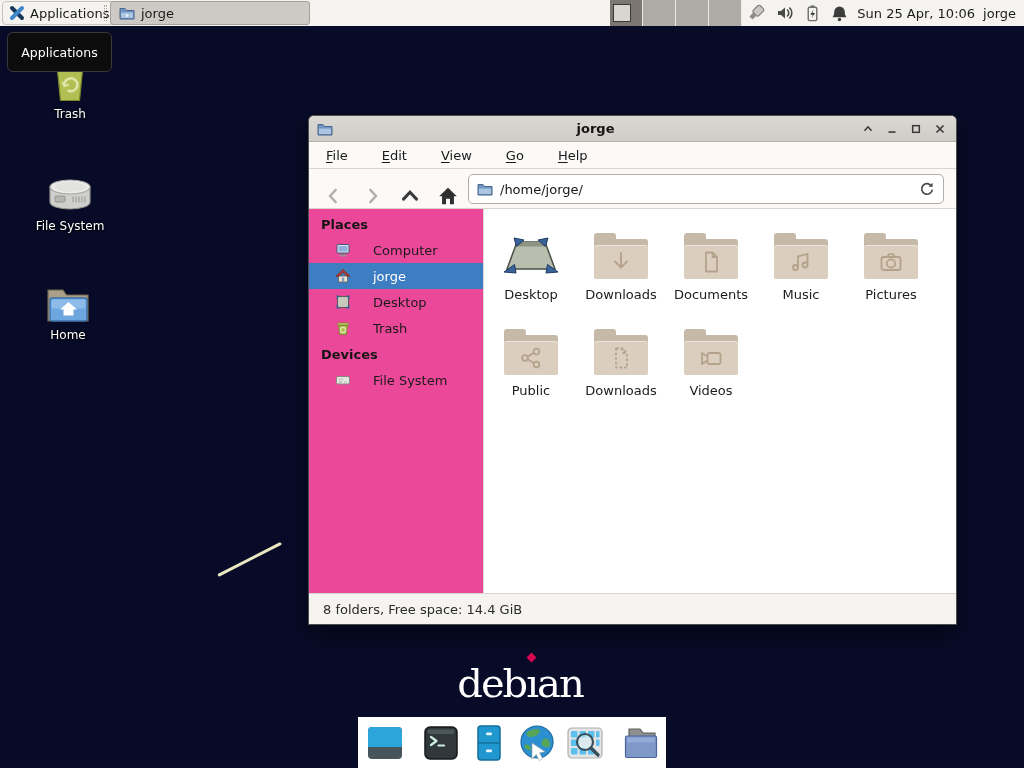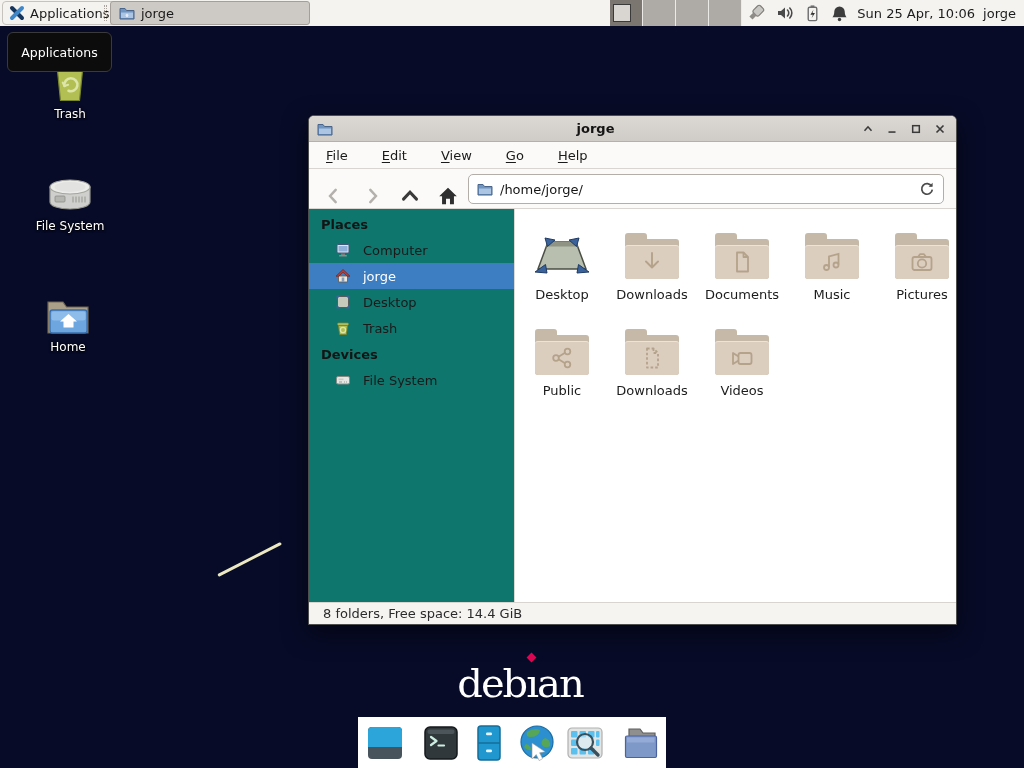--- a/index.html
+++ b/index.html
@@ -22,21 +22,21 @@
 
   
   .tooltip { position:absolute; left:7px; top:32px; width:105px; height:40px; background:#0c0c0c; border:1px solid #3a3a3a; border-radius:6px; color:#fff; display:flex; align-items:center; justify-content:center; font-size:12.5px; z-index:50; }
 
   
   .desk-icon { position:absolute; width:90px; text-align:center; color:#fff; font-size:12px; }
   .desk-icon .lbl { margin-top:4px; text-shadow:0 1px 2px #000, 0 0 3px #000; }
   .desk-icon .img { display:flex; justify-content:center; }
   .di-trash { left:25px; top:55px; }
   .di-fs { left:25px; top:175px; }
-  .di-home { left:23px; top:296px; }
+  .di-home { left:23px; top:284px; }
 
   .stray-line { position:absolute; left:218px; top:574px; width:71px; height:3px; background:#ece9c2; transform:rotate(-27deg); transform-origin:0 50%; border-radius:2px; }
 
   
   .window { position:absolute; left:308px; top:115px; width:649px; height:510px; background:#fbfaf8; border:1px solid #4e4e4e; border-radius:6px 6px 0 0; box-shadow:0 8px 24px rgba(0,0,0,.5); display:flex; flex-direction:column; }
   .titlebar { height:26px; background:linear-gradient(#dcd8d3,#cfcbc6); border-radius:5px 5px 0 0; display:flex; align-items:center; padding:0 6px; border-bottom:1px solid #b4b0aa; }
   .titlebar .t-icon { margin-left:2px; display:flex; }
   .titlebar .t-title { flex:1; text-align:center; font-weight:bold; font-size:13px; color:#141414; }
   .win-btns { display:flex; gap:4px; }
   .win-btn { width:20px; height:20px; display:flex; align-items:center; justify-content:center; }
@@ -44,36 +44,36 @@
   .menubar { height:27px; background:#fbfaf8; border-bottom:1px solid #d9d6d1; display:flex; align-items:center; padding-left:8px;gap:16px; }
   .menu-item { display:inline-block; padding:4px 9px; font-size:13px; color:#1a1a1a; }
   .menu-item::first-letter { text-decoration:underline; text-underline-offset:2px; }
 
   .toolbar { height:40px; background:#fbfaf8; border-bottom:1px solid #d9d6d1; display:flex; align-items:flex-end; padding-left:13px; gap:14px; position:relative; }
   .tool-btn { width:24px; height:24px; display:flex; align-items:center; justify-content:center; }
   .pathbar { position:absolute; left:159px; top:5px; width:476px; height:30px; background:#fff; border:1px solid #b3afa8; border-radius:5px; display:flex; align-items:center; padding:0 8px; gap:7px; }
   .pathbar .path-text { flex:1; font-size:13px; color:#141414; }
 
   .content { flex:1; display:flex; min-height:0; background:#fff; }
-  .sidebar { width:206px; border-right:1px solid #dcd9d4; background:#0f766e; position:relative; padding-top:2px; }
-  .side-row { height:26px; display:flex; align-items:center; gap:12px; padding-left:26px; font-size:13px; }
+  .sidebar { width:175px; border-right:1px solid #dcd9d4; background:#ec4899; position:relative; padding-top:2px; }
+  .side-row { height:26px; display:flex; align-items:center; gap:22px; padding-left:26px; font-size:13px; }
   .side-header { height:26px; display:flex; align-items:center; padding-left:12px; font-weight:bold; font-size:13px; color:#141414; }
   .side-row.selected { background:#3d7dc2; color:#fff; }
 
   .files { flex:1; position:relative; background:#fff; }
   .files-grid { position:absolute; left:2px; top:12px; width:456px; display:flex; flex-wrap:wrap; }
   .file-cell { width:90px; height:96px; display:flex; flex-direction:column; align-items:center; }
   .file-cell .icon-box { height:58px; display:flex; align-items:flex-end; justify-content:center; }
   .file-cell .f-label { margin-top:8px; font-size:13px; color:#1c1c1c; }
 
   .folder { position:relative; width:54px; height:40px; background:#c7b9a8; border-radius:3px; }
   .folder::before { content:""; position:absolute; left:0; top:-6px; width:22px; height:10px; background:#c7b9a8; border-radius:3px 3px 0 0; }
   .folder .front { position:absolute; left:0; right:0; top:6px; bottom:0; background:#dbcebf; border-radius:3px; box-shadow:inset 0 1px 0 rgba(255,255,255,.45); display:flex; align-items:center; justify-content:center; }
 
-  .statusbar { height:22px; background:#f6f4f1; border-top:1px solid #d8d5d0; display:flex; align-items:center; padding-left:14px; font-size:13px; color:#2b2b2b; }
+  .statusbar { height:31px; background:#f6f4f1; border-top:1px solid #d8d5d0; display:flex; align-items:center; padding-left:14px; font-size:13px; color:#2b2b2b; }
 
   
   .debian-logo { position:absolute; left:430px; top:660px; width:180px; text-align:center; color:#fff; font-family:"DejaVu Serif","Liberation Serif",serif; font-size:40px; letter-spacing:-2px; }
   .debian-logo .di { position:relative; }
   .debian-logo .dot { position:absolute; left:50%; top:-6px; margin-left:-4px; width:7px; height:7px; background:#d70751; transform:rotate(45deg); }
 
   .dock { position:absolute; left:358px; top:717px; width:308px; height:51px; background:#ffffff; display:flex; align-items:center; gap:8px; padding:0 7px; }
   .dock-sep { width:1px; height:40px; background:#a8a4a0; }
   .dock-item { width:40px; height:40px; display:flex; align-items:center; justify-content:center; }
 </style>

